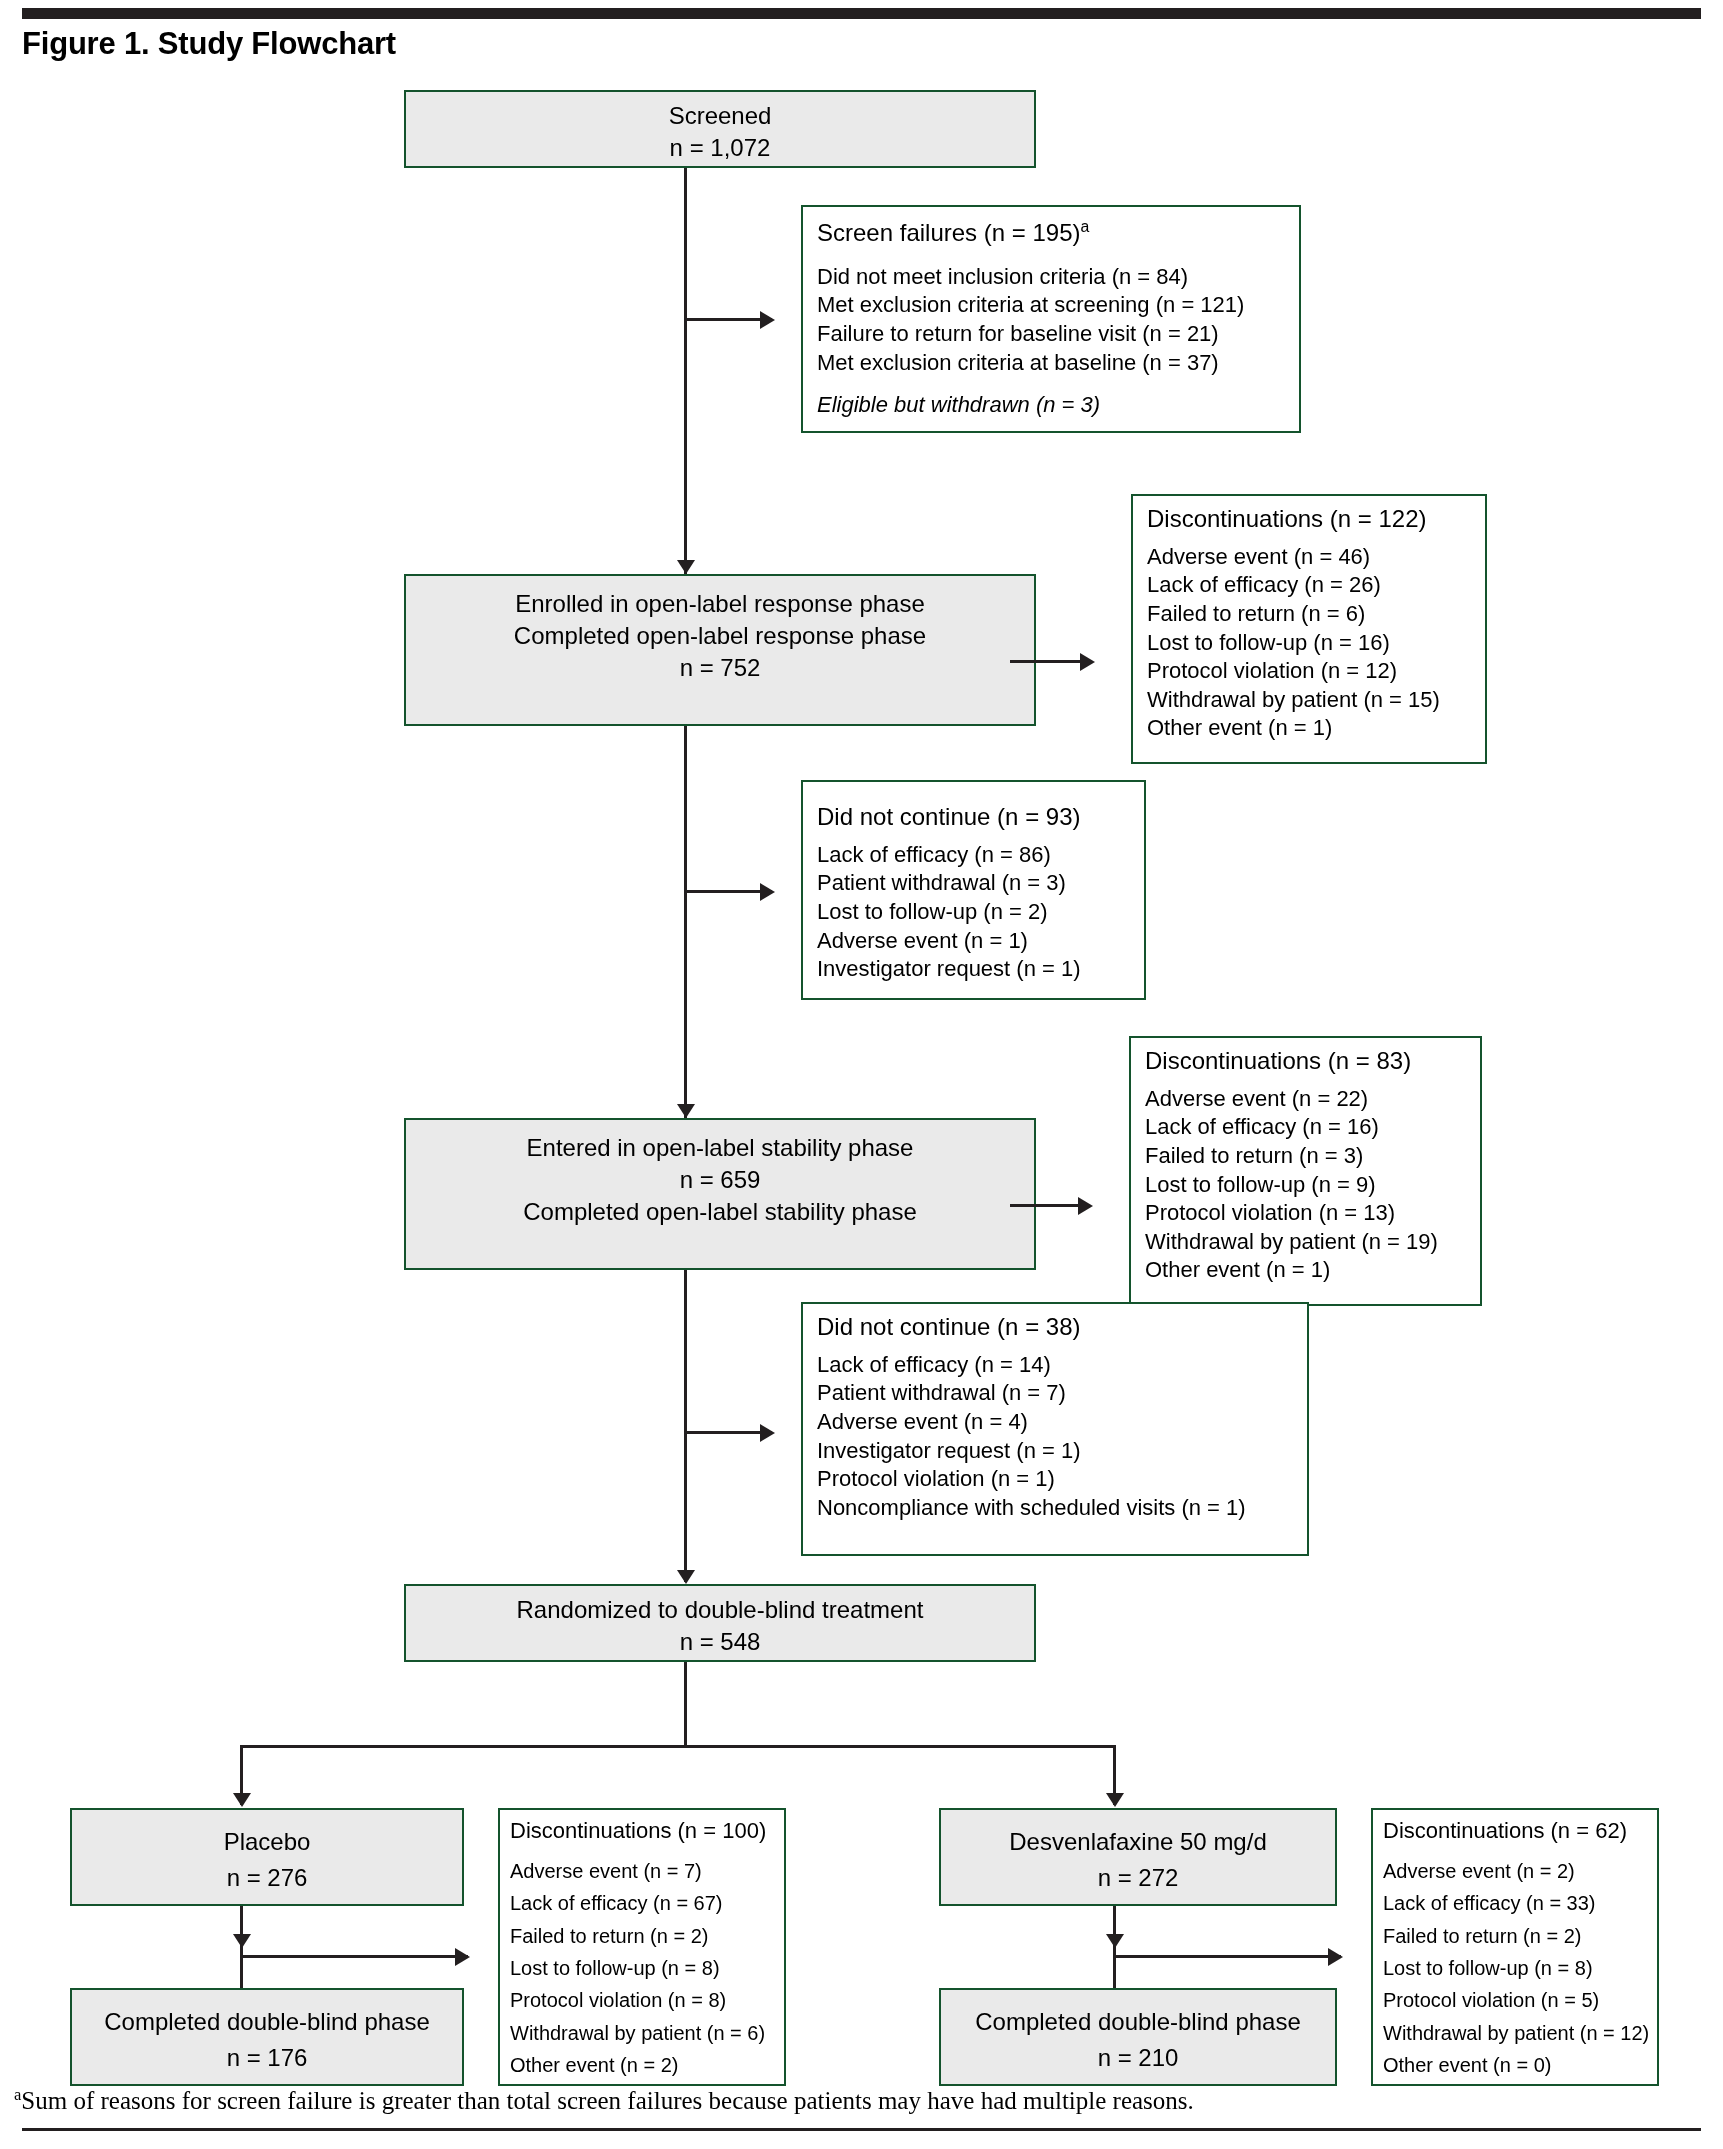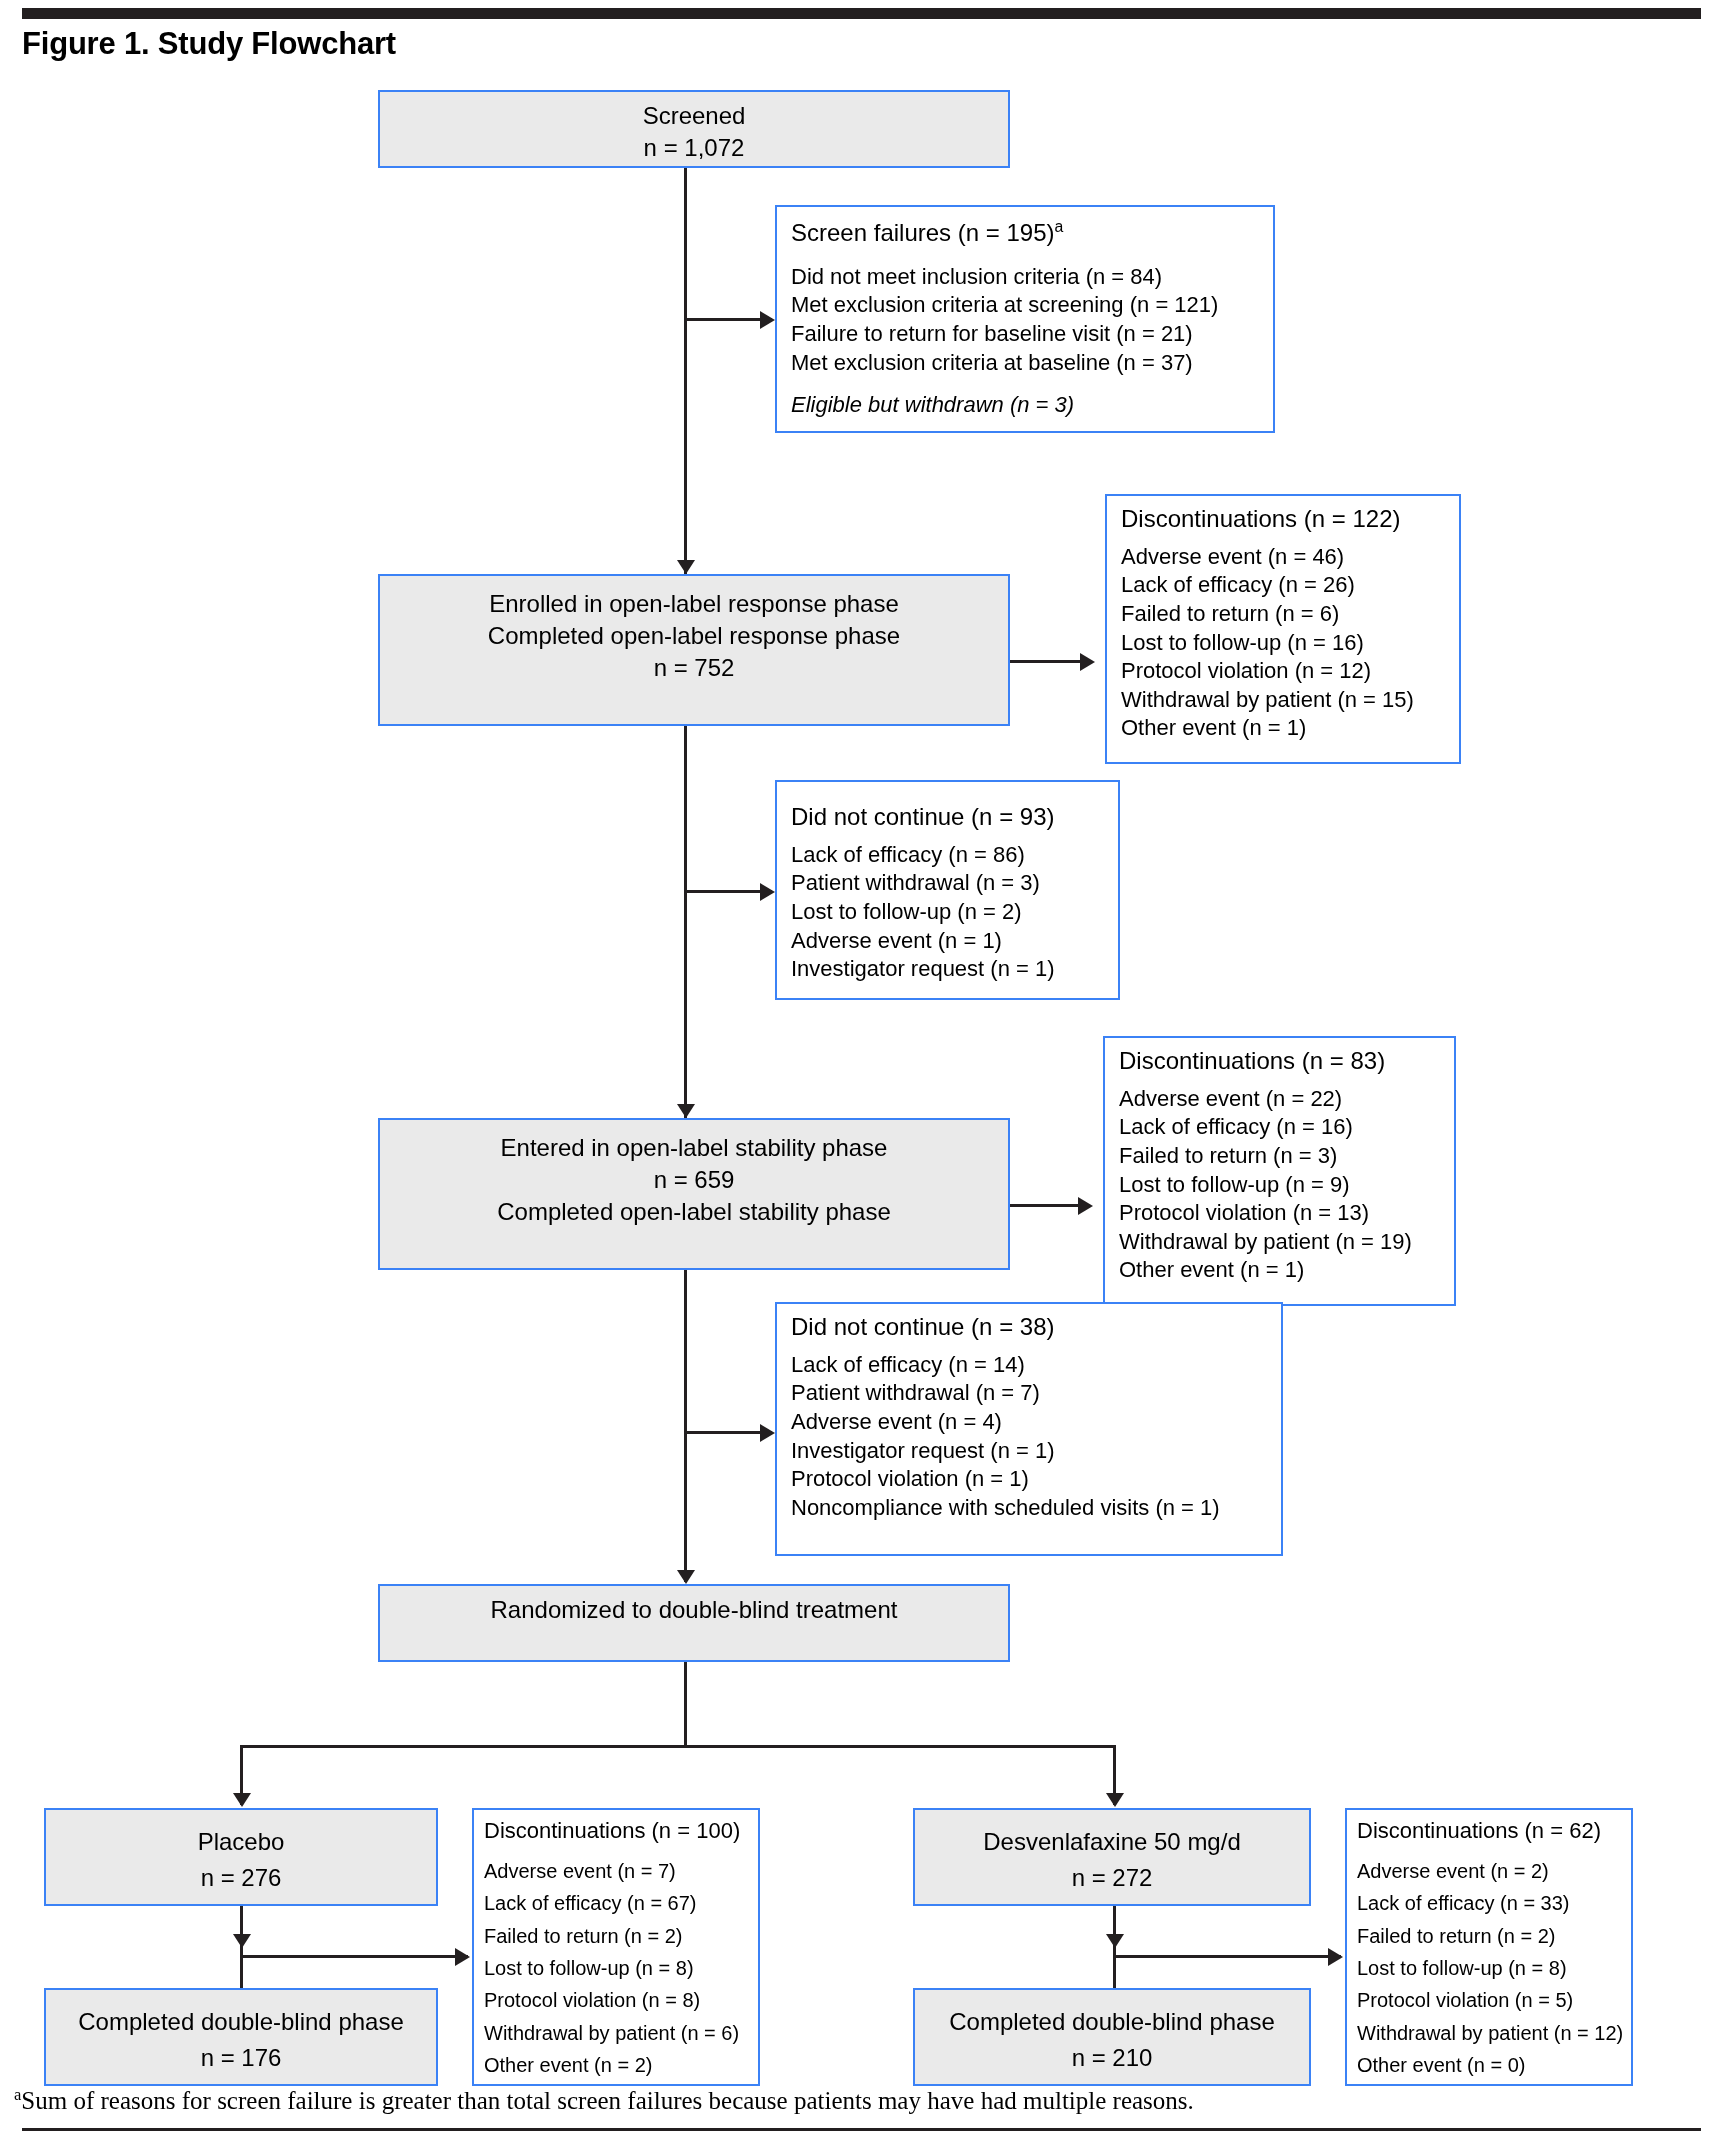--- a/index.html
+++ b/index.html
@@ -31,23 +31,24 @@
     left: 22px; top: 26px;
     font-size: 31px;
     font-weight: bold;
     letter-spacing: -0.2px;
     white-space: nowrap;
   }
 
   
   .box {
     position: absolute;
-    border: 2px solid #3b82f6;
+    border: 2px solid #14532d;
     background: #ffffff;
     padding: 10px 14px;
+    margin-left: 26px;
   }
   .box.shaded { background: #eaeaea; }
   .box.centered { text-align: center; }
 
   .box-title {
     font-size: 24px;
     line-height: 1.28;
     white-space: nowrap;
   }
   .box-line {
@@ -195,20 +196,21 @@
   <div class="box-line">Lack of efficacy (n = 14)</div>
   <div class="box-line">Patient withdrawal (n = 7)</div>
   <div class="box-line">Adverse event (n = 4)</div>
   <div class="box-line">Investigator request (n = 1)</div>
   <div class="box-line">Protocol violation (n = 1)</div>
   <div class="box-line">Noncompliance with scheduled visits (n = 1)</div>
 </div>
 
 <div class="box shaded centered" style="left:378px; top:1584px; width:632px; height:78px; padding-top:8px;">
   <div class="center-line">Randomized to double-blind treatment</div>
+  <div class="center-line">n = 548</div>
 </div>
 
 <div class="vline" style="left:684px; top:1662px; height:86px;"></div>
 <div class="hline" style="left:240px; top:1745px; width:876px;"></div>
 <div class="vline" style="left:240px; top:1745px; height:60px;"></div>
 <div class="arrow-down" style="left:233px; top:1793px;"></div>
 <div class="vline" style="left:1113px; top:1745px; height:60px;"></div>
 <div class="arrow-down" style="left:1106px; top:1793px;"></div>
 
 <div class="box shaded centered" style="left:44px; top:1808px; width:394px; height:98px; padding-top:14px;">

